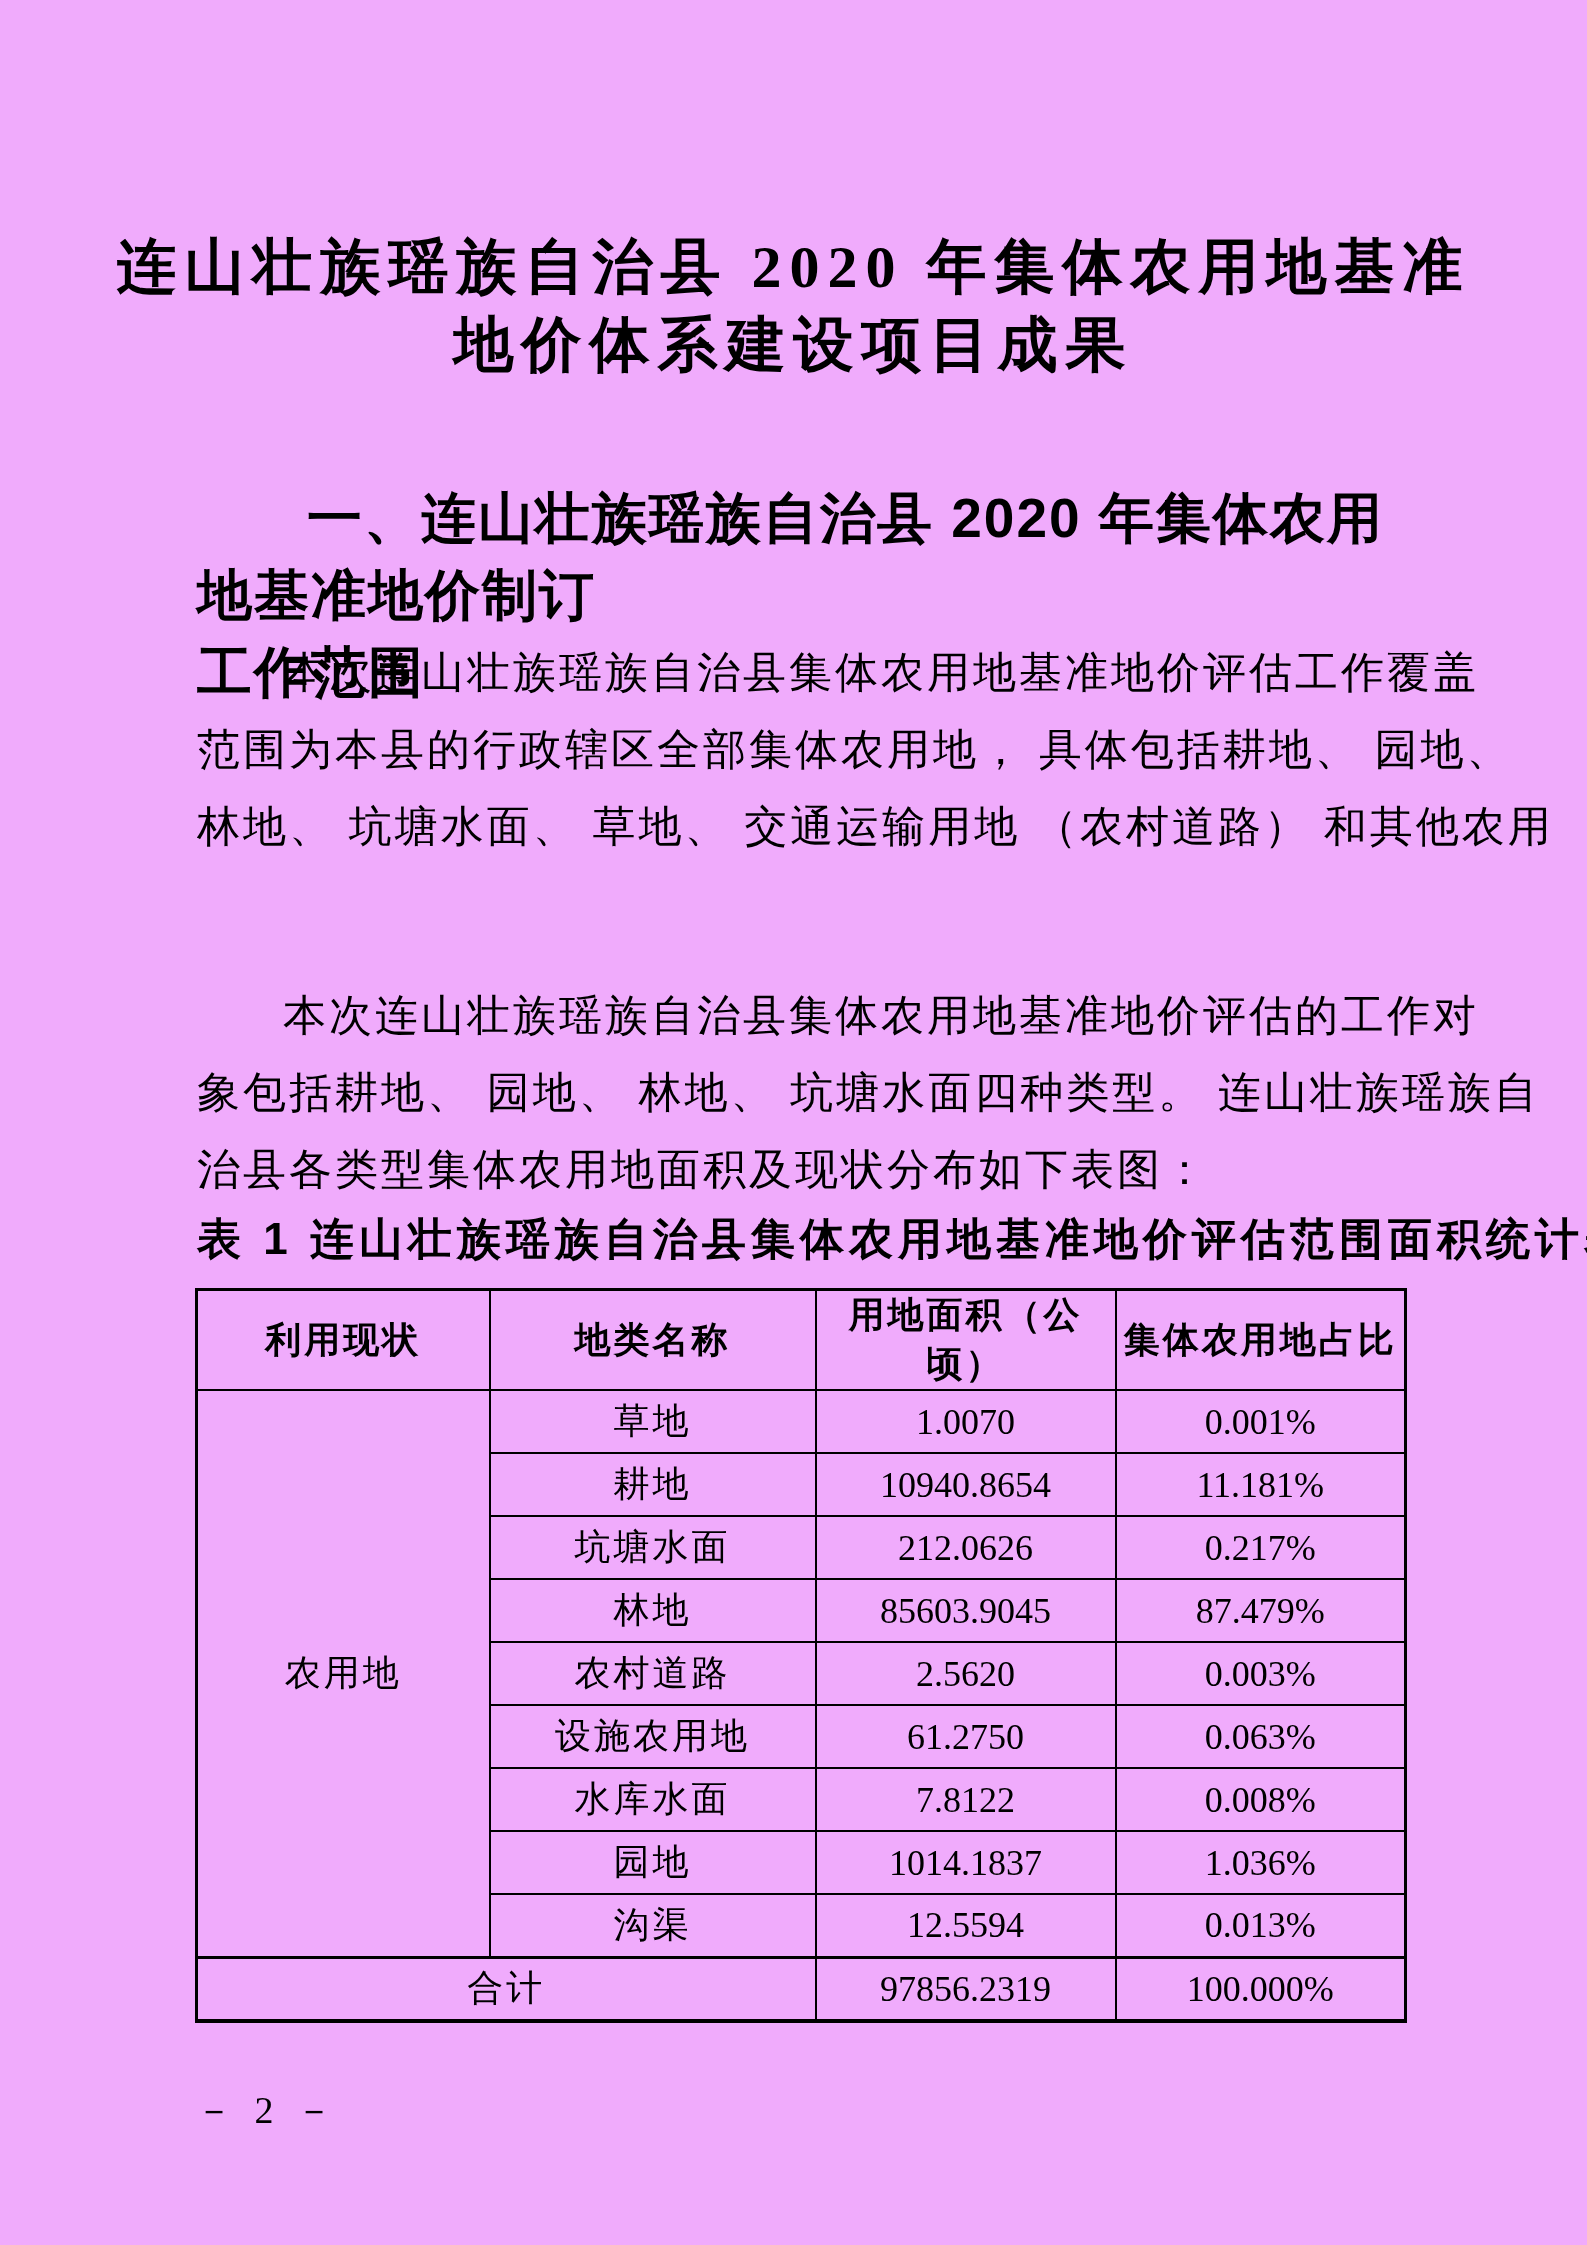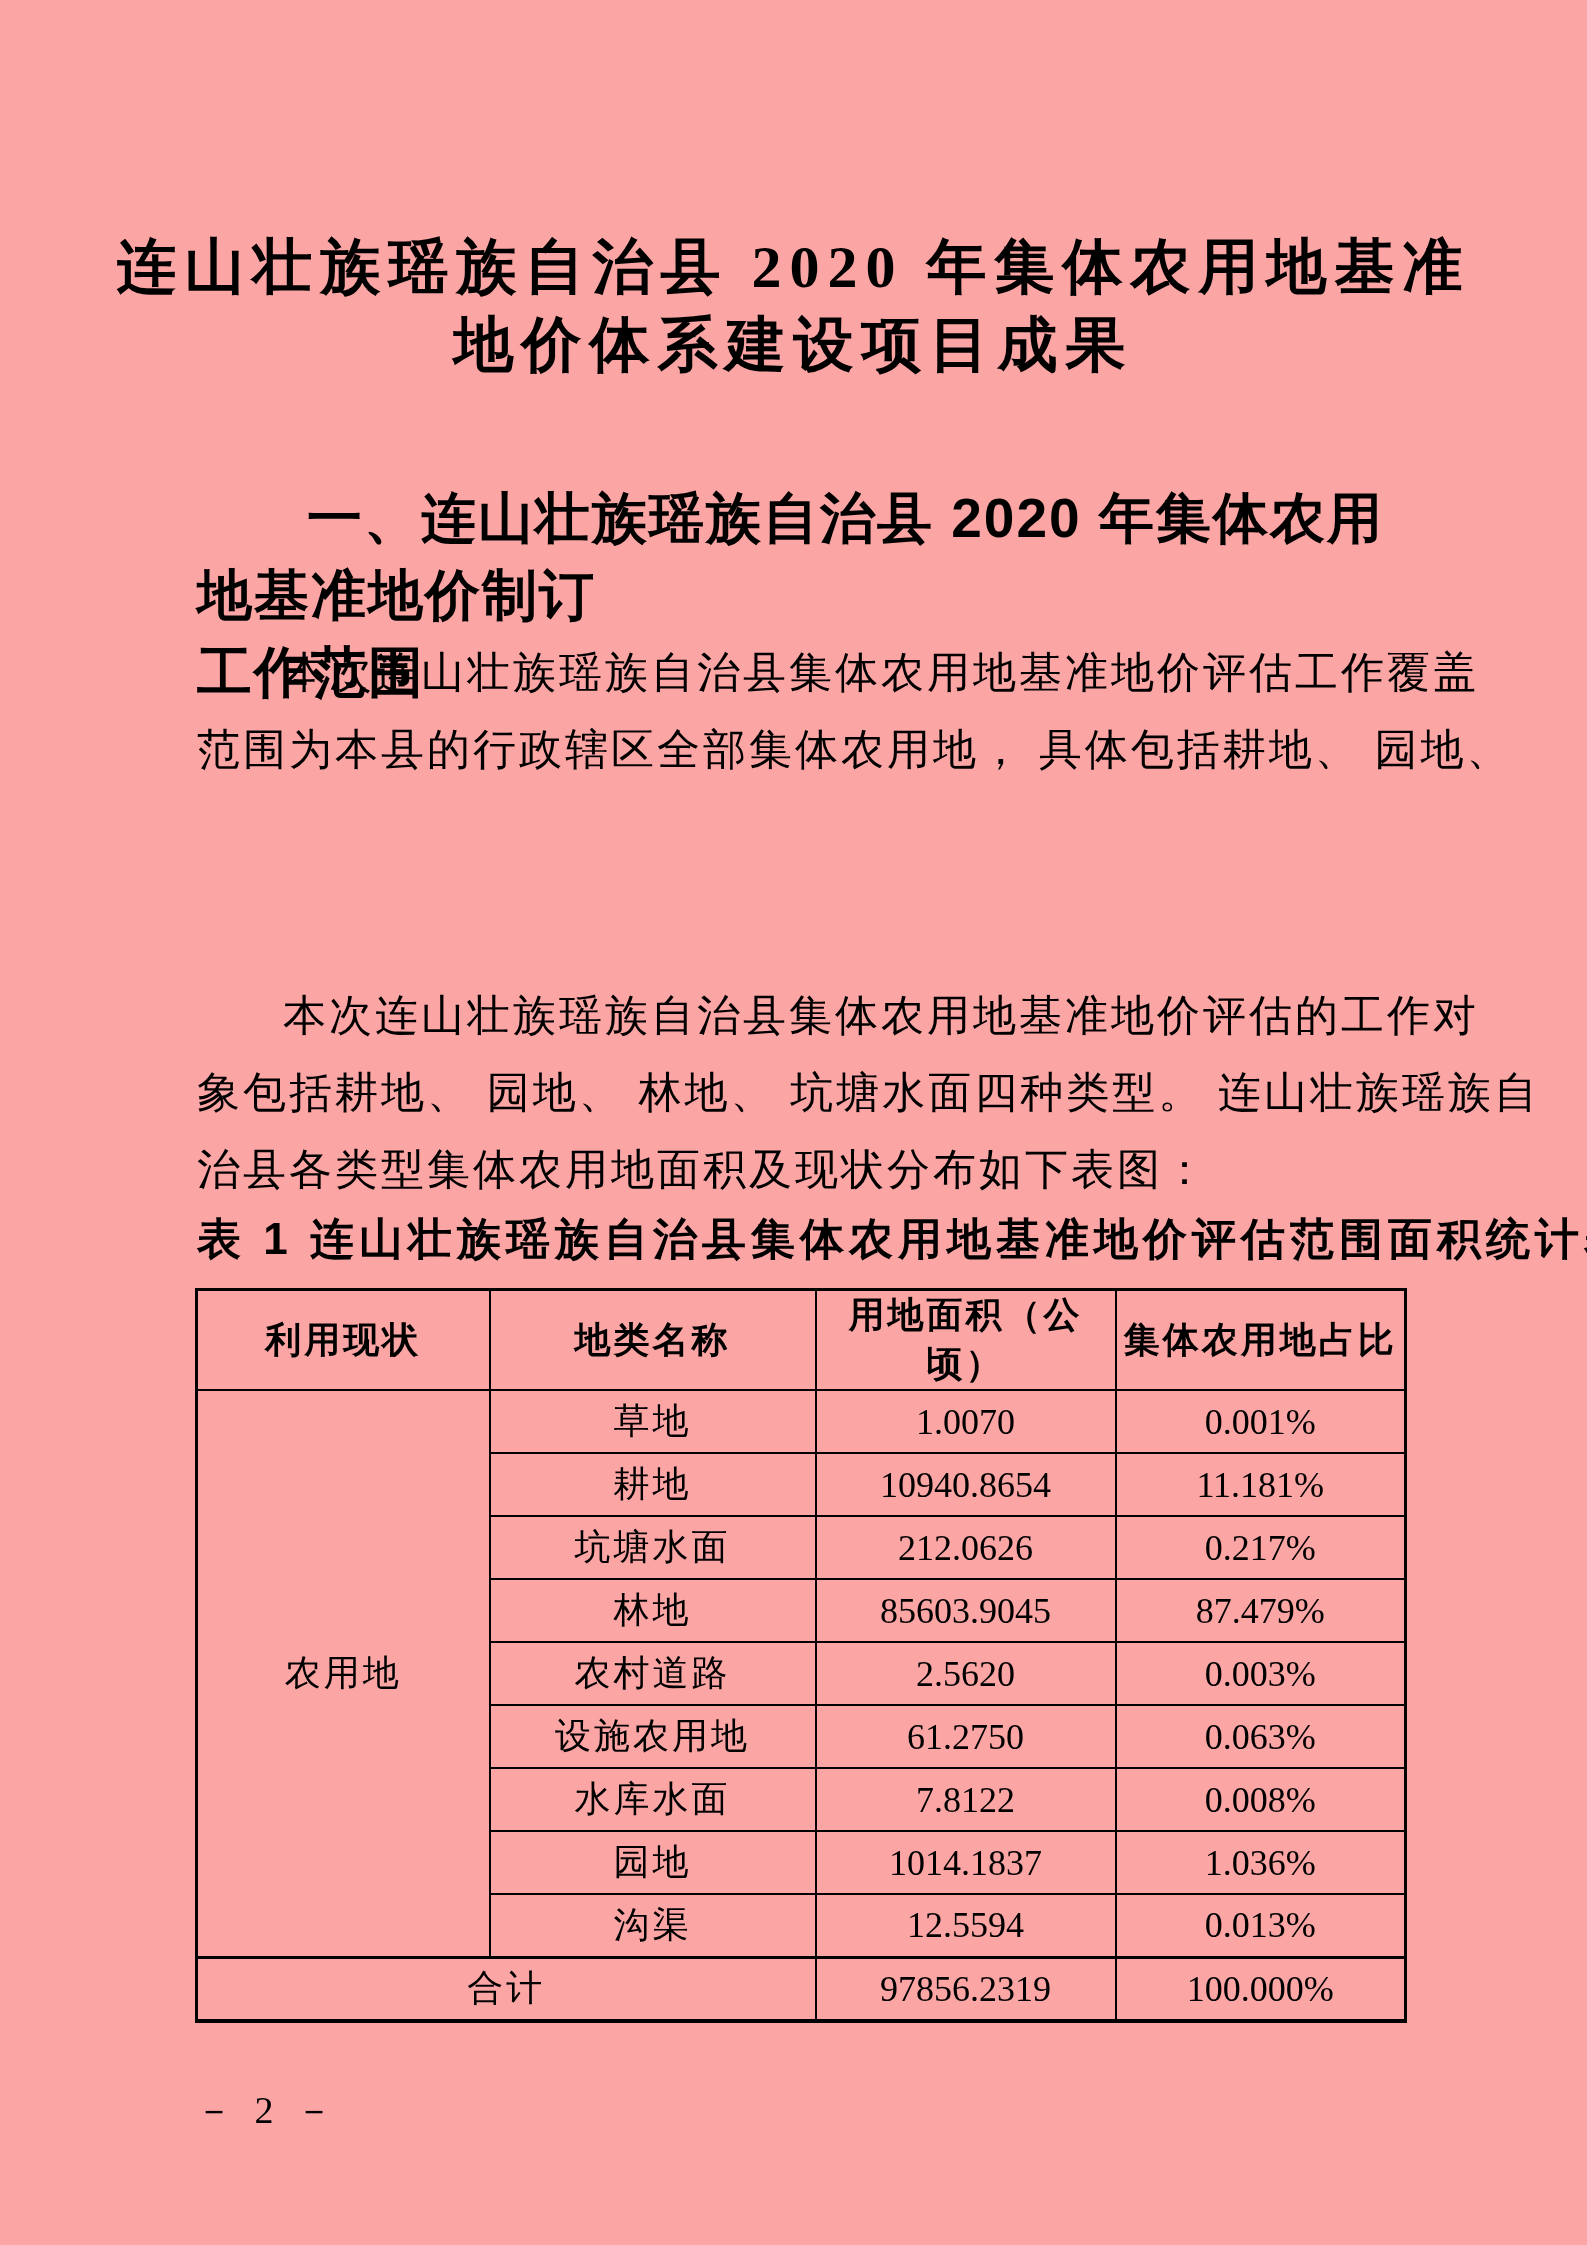--- a/index.html
+++ b/index.html
@@ -5,21 +5,21 @@
   * { margin: 0; padding: 0; box-sizing: border-box; }
   html, body { background: #ffffff; }
   body {
     font-family: "Liberation Serif", "DejaVu Serif", serif;
     color: #000000;
   }
   .page {
     position: relative;
     width: 1587px;
     height: 2245px;
-    background: #fca5a5;
+    background: #f0abfc;
     overflow: hidden;
   }
 
   
   .doc-title {
     position: absolute;
     top: 228px;
     left: 0;
     width: 100%;
     text-align: center;
@@ -132,20 +132,21 @@
   </div>
 
   <div class="section-heading">
     <div class="indent">一、连山壮族瑶族自治县 2020 年集体农用地基准地价制订</div>
     <div>工作范围</div>
   </div>
 
   <div class="paragraph para-1">
     <div class="line indent">本次连山壮族瑶族自治县集体农用地基准地价评估工作覆盖</div>
     <div class="line">范围为本县的行政辖区全部集体农用地， 具体包括耕地、 园地、</div>
+    <div class="line">林地、 坑塘水面、 草地、 交通运输用地 （农村道路） 和其他农用</div>
   </div>
 
   <div class="paragraph para-2">
     <div class="line indent">本次连山壮族瑶族自治县集体农用地基准地价评估的工作对</div>
     <div class="line">象包括耕地、 园地、 林地、 坑塘水面四种类型。 连山壮族瑶族自</div>
     <div class="line">治县各类型集体农用地面积及现状分布如下表图：</div>
   </div>
 
   <div class="table-caption">表 1 连山壮族瑶族自治县集体农用地基准地价评估范围面积统计表</div>
 

